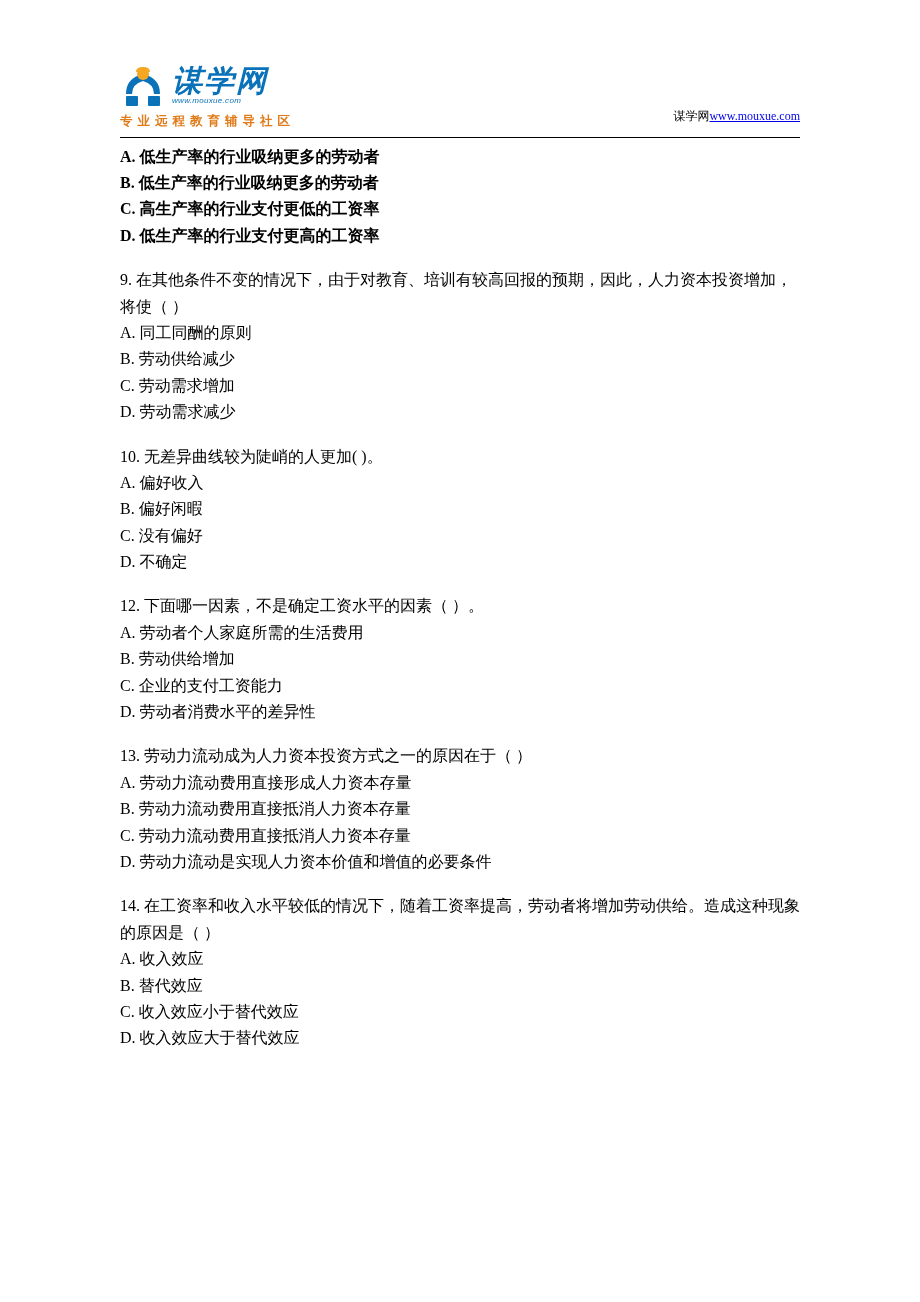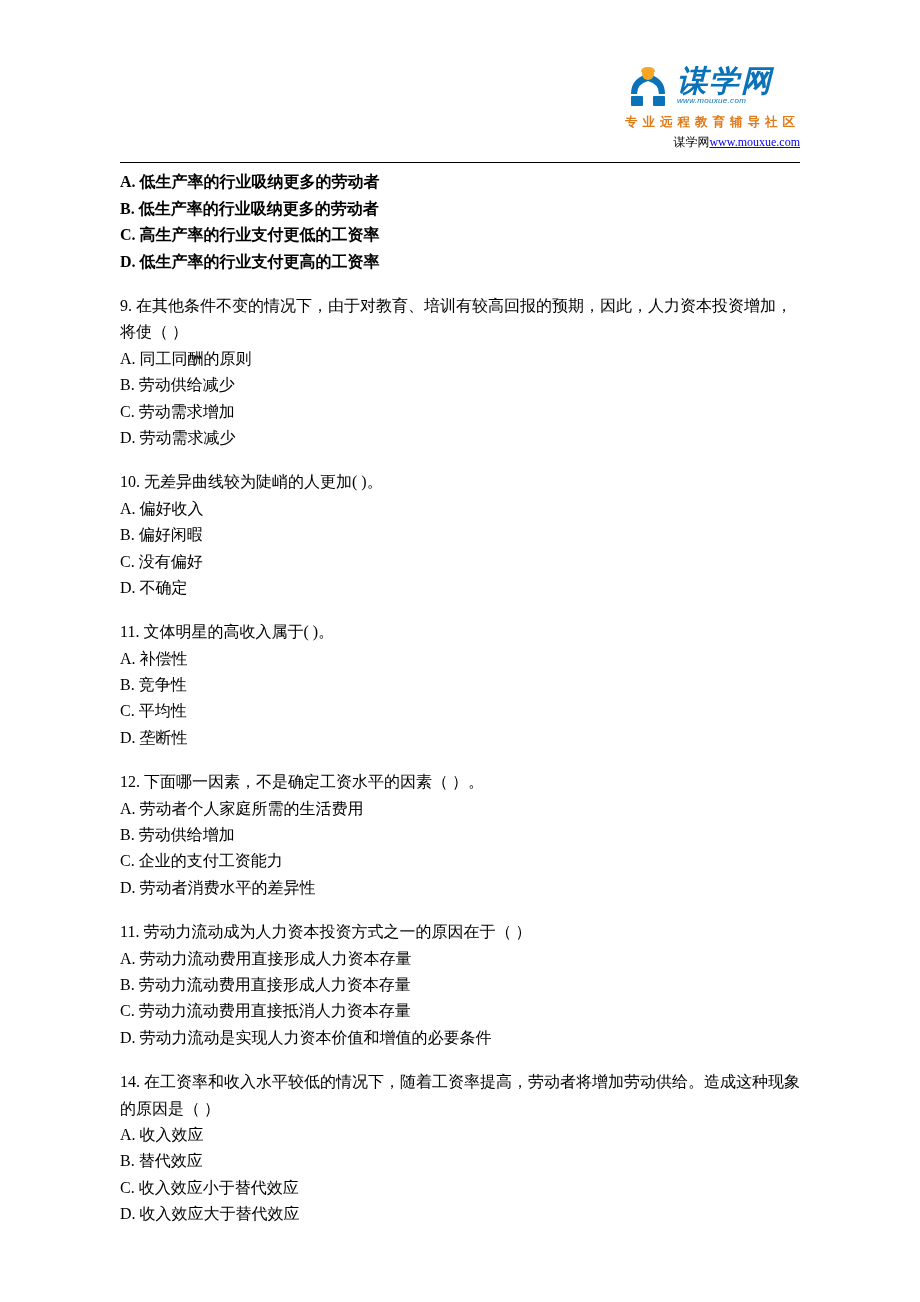--- a/index.html
+++ b/index.html
@@ -17,21 +17,20 @@
       padding: 0;
     }
     .page {
       padding: 64px 120px 80px 120px;
     }
     .header {
       display: flex;
       justify-content: space-between;
       align-items: flex-end;
       margin-bottom: 2px;
-      flex-direction: column;
     }
     .logo-block {
       display: flex;
       flex-direction: column;
     }
     .logo-row {
       display: flex;
       align-items: center;
     }
     .logo-mark {
@@ -59,21 +58,21 @@
     }
     .logo-url {
       font-family: Arial, sans-serif;
       font-size: 8px;
       color: #0a72b8;
       letter-spacing: 0.3px;
       margin-top: -2px;
       font-style: italic;
     }
     .logo-tagline {
-      font-family: Liberation Serif, serif;
+      font-family: Liberation Mono, monospace;
       font-size: 12.5px;
       color: #e07b1a;
       letter-spacing: 5px;
       font-weight: 700;
       margin-top: 4px;
     }
     .header-right {
       font-size: 12px;
       color: #000;
       padding-bottom: 6px;
@@ -154,40 +153,33 @@
     </div>
 
     <div class="question-block">
       <span class="q-stem">10.  无差异曲线较为陡峭的人更加( )。</span>
       <span class="option-line">A. 偏好收入</span>
       <span class="option-line">B. 偏好闲暇</span>
       <span class="option-line">C. 没有偏好</span>
       <span class="option-line">D. 不确定</span>
     </div>
 
-    <div class="question-block">
-      <span class="q-stem">11.  文体明星的高收入属于( )。</span>
-      <span class="option-line">A. 补偿性</span>
-      <span class="option-line">B. 竞争性</span>
-      <span class="option-line">C. 平均性</span>
-      <span class="option-line">D. 垄断性</span>
-    </div>
 
     <div class="question-block">
       <span class="q-stem">12.  下面哪一因素，不是确定工资水平的因素（ ）。</span>
       <span class="option-line">A. 劳动者个人家庭所需的生活费用</span>
       <span class="option-line">B. 劳动供给增加</span>
       <span class="option-line">C. 企业的支付工资能力</span>
       <span class="option-line">D. 劳动者消费水平的差异性</span>
     </div>
 
     <div class="question-block">
-      <span class="q-stem">11.  劳动力流动成为人力资本投资方式之一的原因在于（ ）</span>
+      <span class="q-stem">13.  劳动力流动成为人力资本投资方式之一的原因在于（ ）</span>
       <span class="option-line">A. 劳动力流动费用直接形成人力资本存量</span>
-      <span class="option-line">B. 劳动力流动费用直接形成人力资本存量</span>
+      <span class="option-line">B. 劳动力流动费用直接抵消人力资本存量</span>
       <span class="option-line">C. 劳动力流动费用直接抵消人力资本存量</span>
       <span class="option-line">D. 劳动力流动是实现人力资本价值和增值的必要条件</span>
     </div>
 
     <div class="question-block">
       <span class="q-stem">14.  在工资率和收入水平较低的情况下，随着工资率提高，劳动者将增加劳动供给。造成这种现象的原因是（ ）</span>
       <span class="option-line">A. 收入效应</span>
       <span class="option-line">B. 替代效应</span>
       <span class="option-line">C. 收入效应小于替代效应</span>
       <span class="option-line">D. 收入效应大于替代效应</span>

